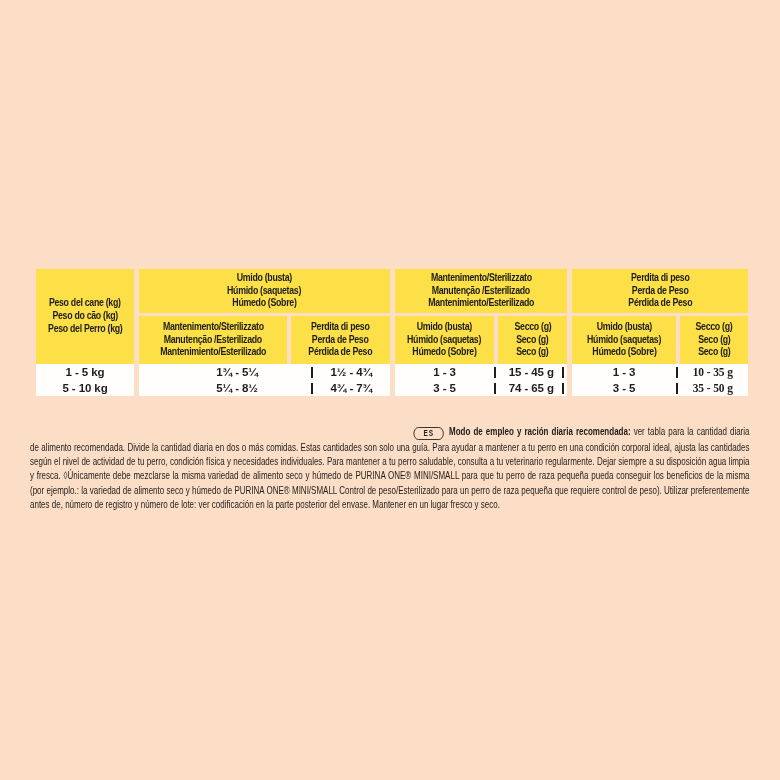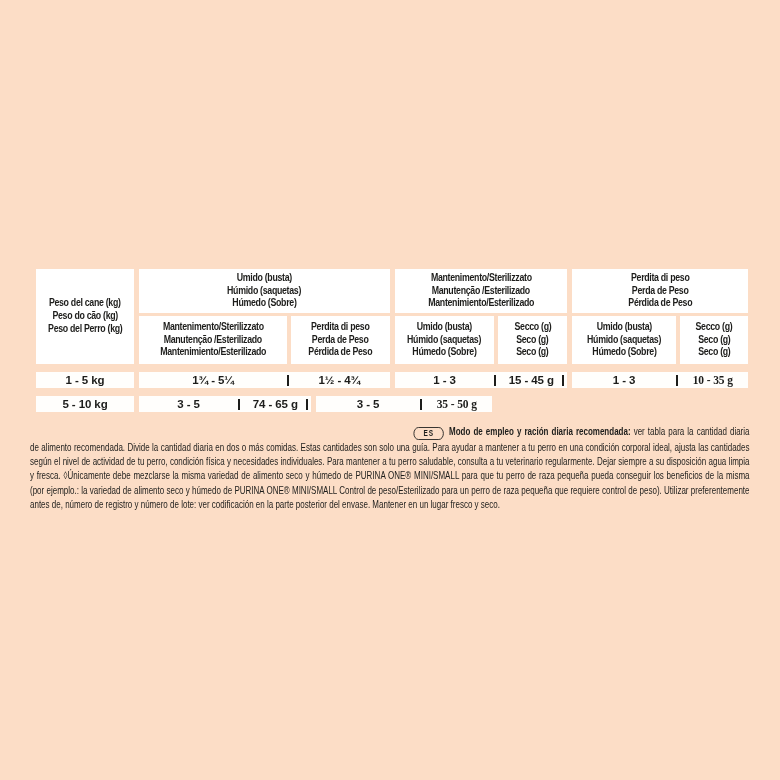--- a/index.html
+++ b/index.html
@@ -13,21 +13,21 @@
   }
 
   
   .ftable {
     position: absolute;
     left: 36px; top: 269px;
     width: 712px;
   }
   .thead { display: flex; gap: 5px; height: 95px; }
   .cell {
-    background: #ffffff;
+    background: #fde047;
     color: #1D1D1B;
     font-weight: 700;
     display: flex;
     flex-direction: column;
     align-items: center;
     justify-content: center;
     text-align: center;
     box-sizing: border-box;
   }
   .hcell { font-size: 10px; line-height: 12.9px; letter-spacing: -0.35px; }
@@ -37,36 +37,36 @@
   .grp-2  { width: 251px; flex: 0 0 251px; }
   .grp-3  { width: 172px; flex: 0 0 172px; }
   .grp-4  { width: 176px; flex: 0 0 176px; }
   .ghead  { height: 44px; }
   .subrow { display: flex; gap: 4px; height: 48px; }
   .subrow .hcell { height: 48px; }
   .g2s1 { width: 148px; flex: 0 0 148px; } .g2s2 { flex: 1; }
   .g3s1 { width: 99px;  flex: 0 0 99px;  } .g3s2 { flex: 1; }
   .g4s1 { width: 104px; flex: 0 0 104px; } .g4s2 { flex: 1; }
 
-  .drow { display: flex; gap: 5px; height: 16px; margin-top: 8px; }
+  .drow { display: flex; gap: 5px; height: 16px; margin-top: 0; }
   .dcell {
     background: #FFFEFC;
     font-weight: 700;
     font-size: 11.5px;
     letter-spacing: -0.1px;
     display: flex;
     align-items: center;
     justify-content: center;
     box-sizing: border-box;
     position: relative;
   }
   .dcell .v { display: flex; align-items: center; justify-content: center; white-space: nowrap; }
   .vbar { width: 1.6px; height: 11px; background: #1D1D1B; align-self: center; flex: 0 0 1.6px; }
   .endbar { position: absolute; right: 3px; top: 2.5px; width: 1.6px; height: 11px; background: #1D1D1B; }
-  .w1 { flex: 0 0 148px; } .w2 { flex: 1; }
+  .w1 { flex: 0 0 148px; padding-left: 24px; } .w2 { flex: 1; }
   .m1 { flex: 0 0 99px; }  .m2 { flex: 1; }
   .p1 { flex: 0 0 104px; } .p2 { flex: 1; font-family: Liberation Serif, serif; }
 
   
   .es-para {
     position: absolute;
     left: 30px; top: 413px;
     width: 953px;
     transform: scaleX(0.755);
     transform-origin: 0 0;
@@ -181,20 +181,25 @@
     </div>
     <div class="dcell grp-4">
       <span class="v p1">1 - 3</span>
       <span class="vbar"></span>
       <span class="v p2">10 - 35 g</span>
     </div>
   </div>
 
   <div class="drow">
     <div class="dcell col-w">5 - 10 kg</div>
+    <div class="dcell grp-2">
+      <span class="v w1">5¼ - 8½</span>
+      <span class="vbar"></span>
+      <span class="v w2">4¾ - 7¾</span>
+    </div>
     <div class="dcell grp-3">
       <span class="v m1">3 - 5</span>
       <span class="vbar"></span>
       <span class="v m2">74 - 65 g</span>
       <span class="endbar"></span>
     </div>
     <div class="dcell grp-4">
       <span class="v p1">3 - 5</span>
       <span class="vbar"></span>
       <span class="v p2">35 - 50 g</span>

